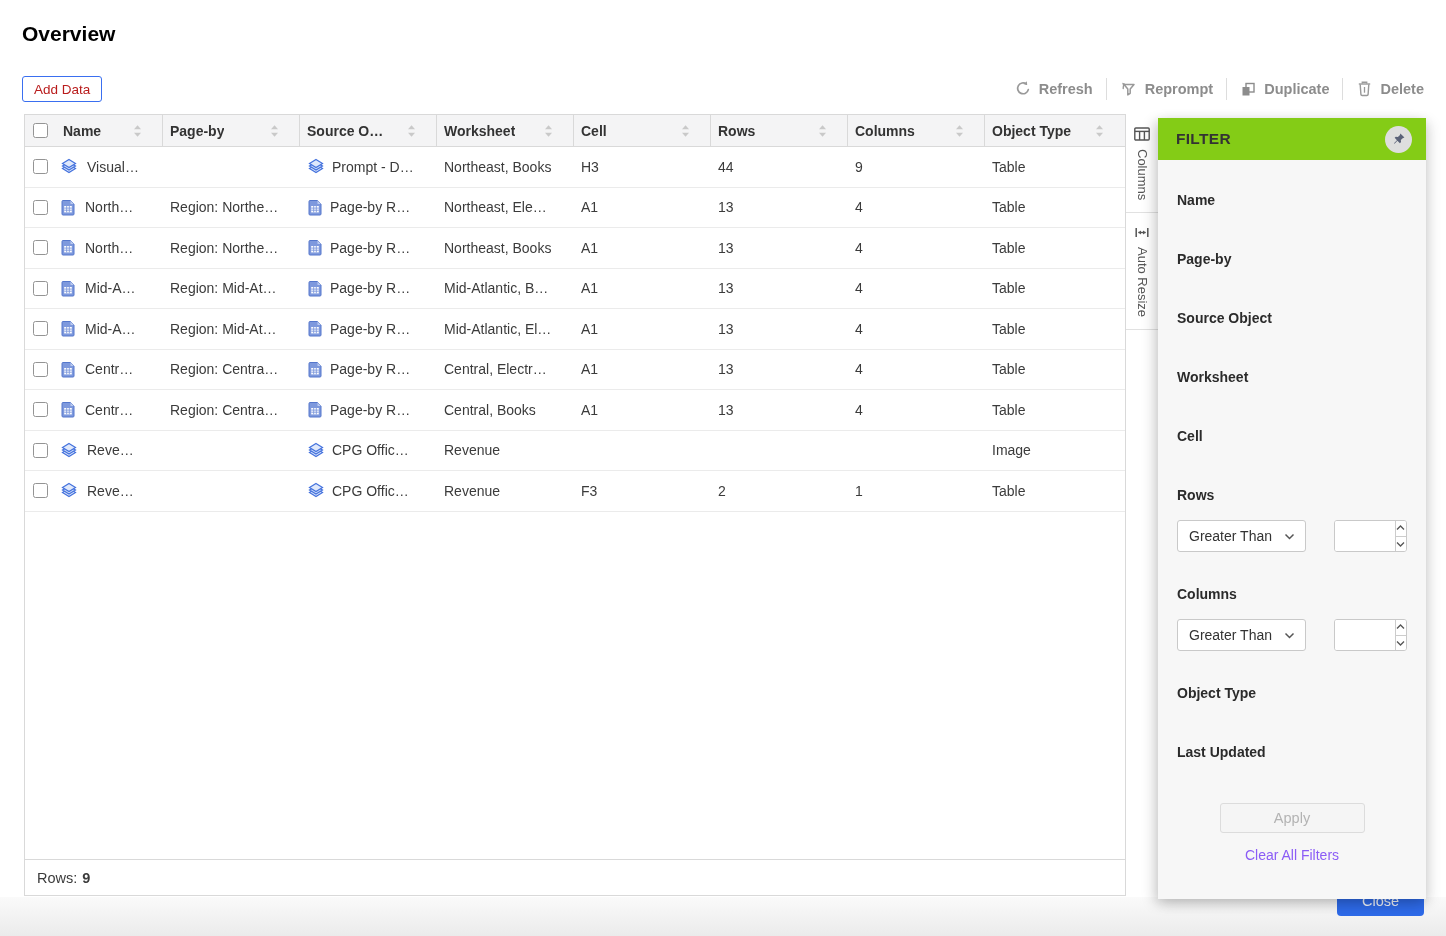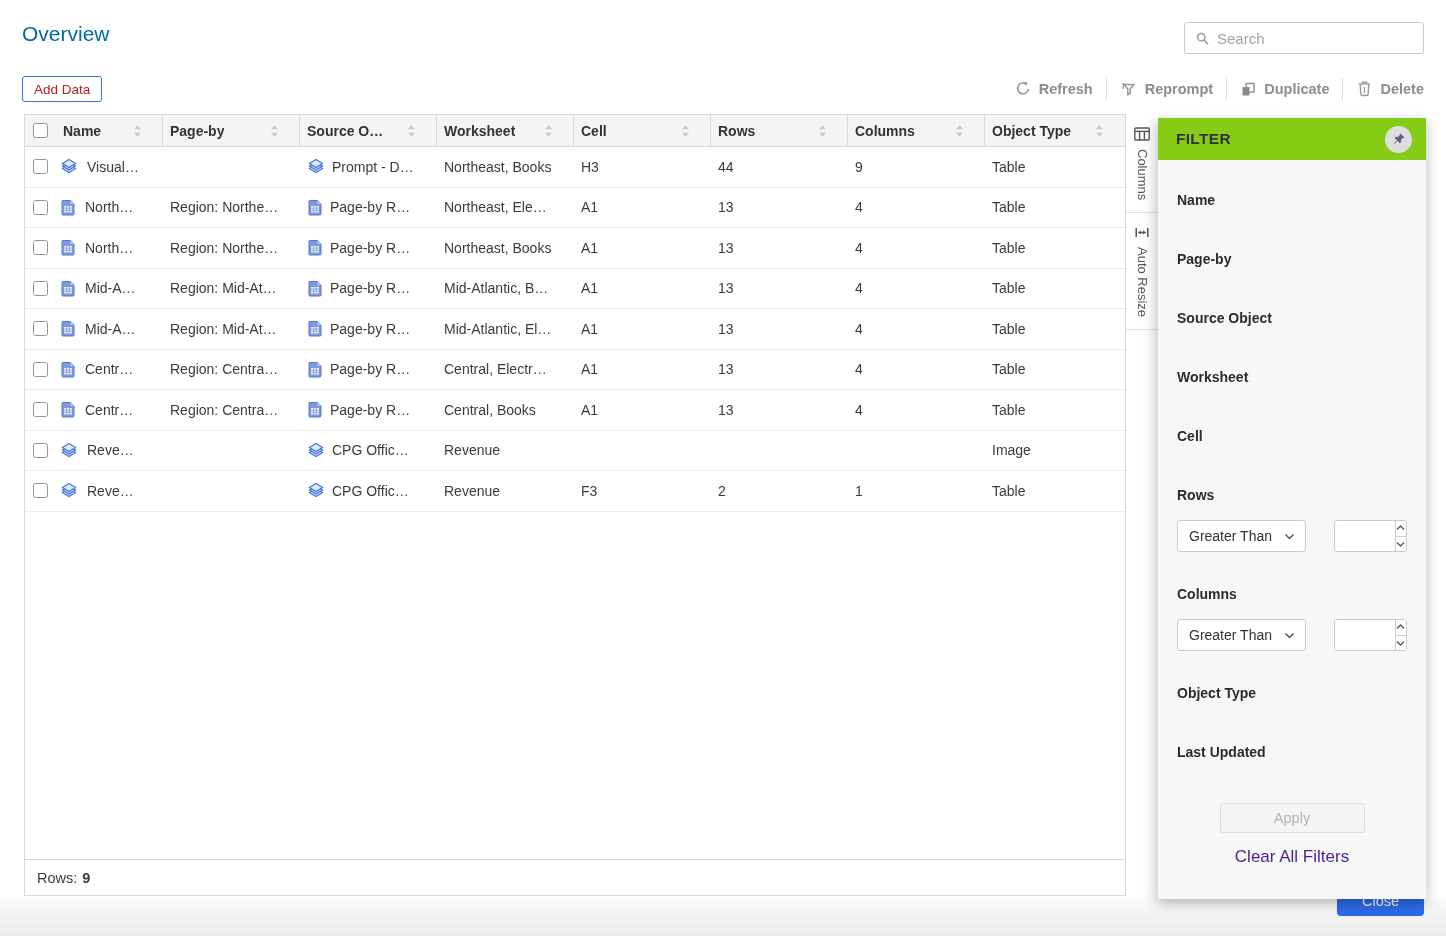--- a/index.html
+++ b/index.html
@@ -2,21 +2,21 @@
 <html><head>
 <meta charset="utf-8">
 <style>
   * { margin:0; padding:0; box-sizing:border-box; }
   html,body { width:1446px; height:936px; }
   body { font-family:"Liberation Sans", sans-serif; background:#fff; position:relative; overflow:hidden; color:#333; }
 
   .stage { position:absolute; inset:0; }
 
   
-  .page-title { position:absolute; left:22px; top:22px; font-size:21px; font-weight:400; color:#0369a1; }
+  .page-title { position:absolute; left:22px; top:22px; font-size:21px; font-weight:700; color:#000000; }
 
   
   .search-box { position:absolute; top:22px; right:22px; width:240px; height:32px; border:1px solid #c9c9c9; border-radius:3px; background:#fff; display:flex; align-items:center; padding:0 10px; gap:7px; }
   .search-box input { border:none; outline:none; flex:1; font-size:15px; font-family:"Liberation Sans", sans-serif; color:#444; background:transparent; }
   .search-box input::placeholder { color:#a3a3a3; }
 
   
   .add-data-btn { position:absolute; left:22px; top:76px; height:26px; padding:0 11px; background:#fff; border:1px solid #3a6ff0; border-radius:3px; color:#b91c1c; font-size:13.5px; font-family:"Liberation Sans", sans-serif; cursor:pointer; }
 
   
@@ -59,44 +59,35 @@
   .f-group .f-label { margin-bottom:16px; }
   .f-controls { display:flex; gap:28px; margin-bottom:34px; }
   .select-box { width:137px; height:32px; background:#fff; border:1px solid #c9c9c9; border-radius:3px; display:flex; align-items:center; justify-content:space-between; padding:0 10px 0 11px; font-size:14px; color:#333; cursor:pointer; }
   .num-spinner { width:79px; height:32px; background:#fff; border:1px solid #c9c9c9; border-radius:3px; display:flex; overflow:hidden; }
   .num-spinner input { width:60px; border:none; outline:none; font-family:"Liberation Sans", sans-serif; font-size:14px; padding:0 6px; }
   .spin-col { width:18px; border-left:1px solid #ccc; display:flex; flex-direction:column; }
   .spin-btn { flex:1; display:flex; align-items:center; justify-content:center; cursor:pointer; background:#fff; }
   .spin-btn:first-child { border-bottom:1px solid #ccc; }
 
   .apply-btn { display:block; margin:39px auto 0 auto; width:145px; height:30px; background:#f5f5f5; border:1px solid #dcdcdc; border-radius:3px; color:#b3b3b3; font-size:14.5px; font-family:"Liberation Sans", sans-serif; }
-  .clear-link { display:block; text-align:center; margin-top:14px; color:#4c1d95; font-size:17px; text-decoration:none; cursor:pointer; }
+  .clear-link { display:block; text-align:center; margin-top:14px; color:#8b5cf6; font-size:14px; text-decoration:none; cursor:pointer; }
 
   
   .bottom-strip { position:absolute; left:0; right:0; top:897px; bottom:0; background:linear-gradient(180deg,#fafafa 0%,#ebebeb 100%); z-index:1; }
   .close-btn { position:absolute; right:22px; bottom:20px; width:87px; height:30px; background:#2e6ae8; border:none; border-radius:4px; color:#f2f5fb; font-size:14.5px; font-family:"Liberation Sans", sans-serif; z-index:5; cursor:pointer; }
 
   svg { display:block; }
 </style>
 </head>
 <body>
 
 <div class="stage">
 
   <div class="page-title">Overview</div>
 
-  <div class="search-box">
-    <span>
-      <svg width="15" height="15" viewBox="0 0 15 15">
-          <circle cx="6.2" cy="6.2" r="3.7" fill="none" stroke="#9a9a9a" stroke-width="1.5"></circle>
-          <line x1="9" y1="9" x2="12.6" y2="12.6" stroke="#9a9a9a" stroke-width="1.5" stroke-linecap="round"></line>
-        </svg>
-    </span>
-    <input type="text" placeholder="Search" style="">
-  </div>
 
   <button class="add-data-btn">Add Data</button>
 
   <div class="toolbar" id="toolbar">
       <span class="tb-action">
         <span>
           <svg width="18" height="18" viewBox="0 0 18 18">
             <path d="M14.3 9.6 a5.4 5.4 0 1 1 -1.9 -5.5" fill="none" stroke="#999" stroke-width="1.7" stroke-linecap="round"></path>
             <path d="M12.9 1.2 L13 4.8 L9.6 4.2 Z" fill="#999"></path>
           </svg>

